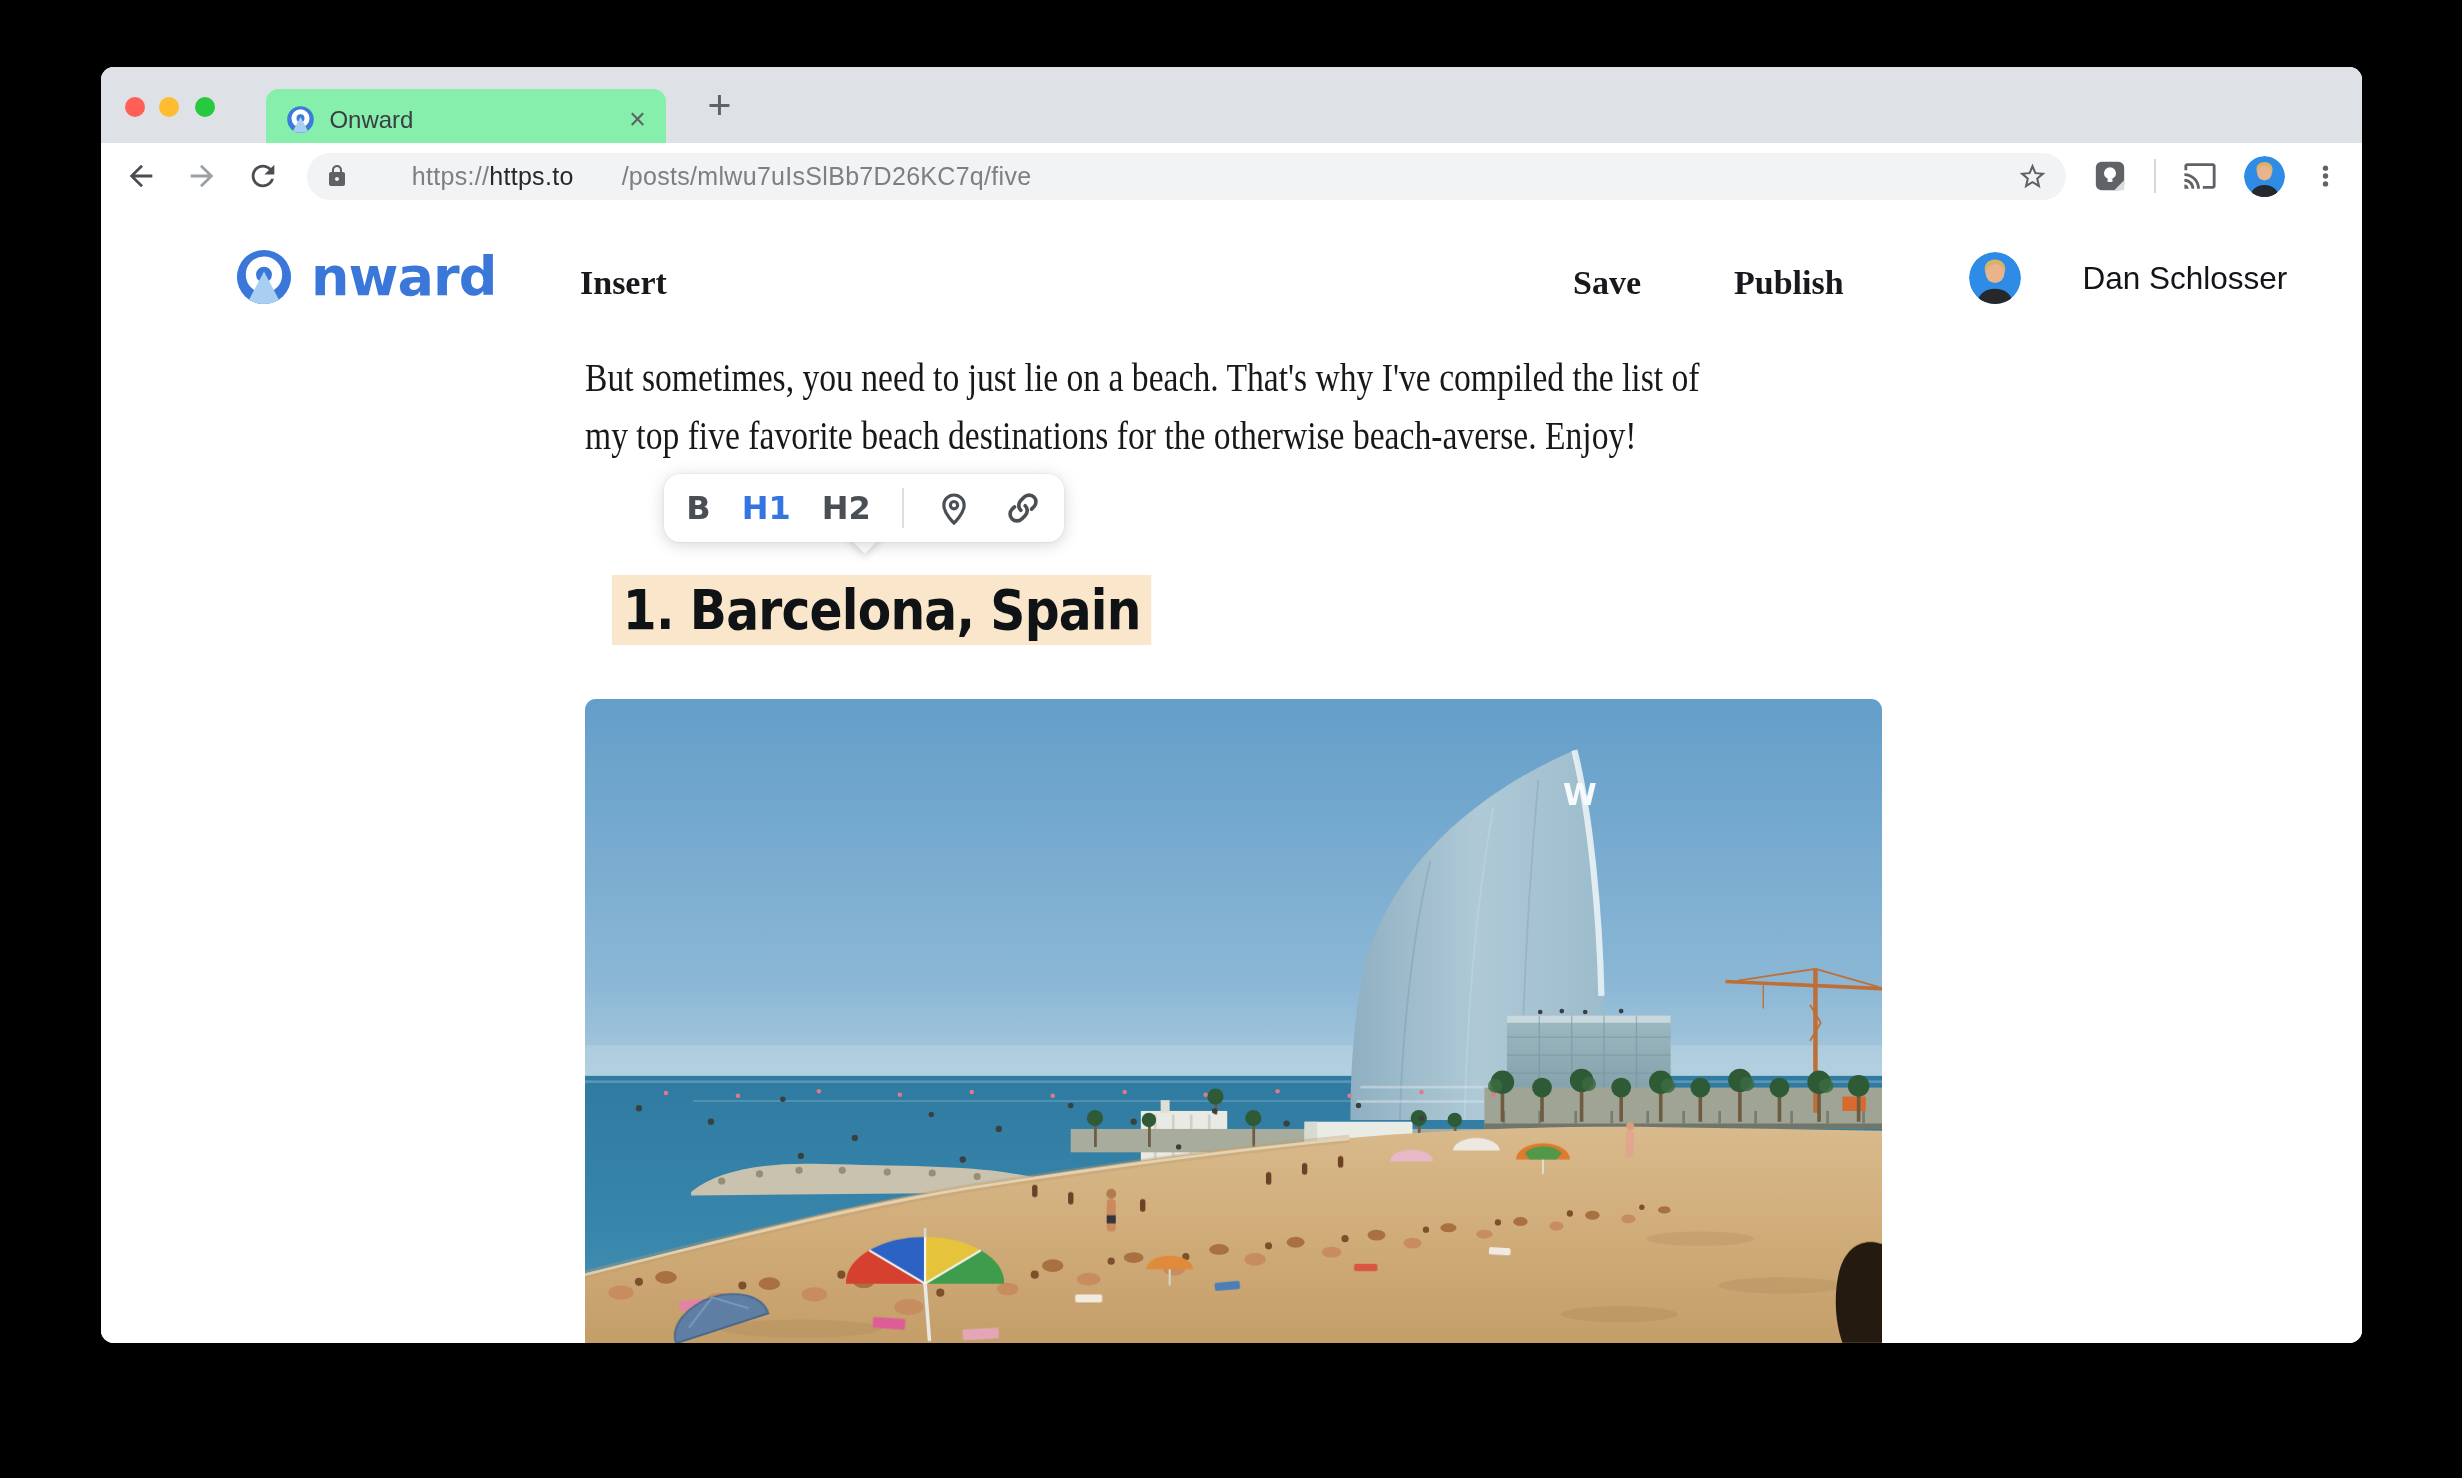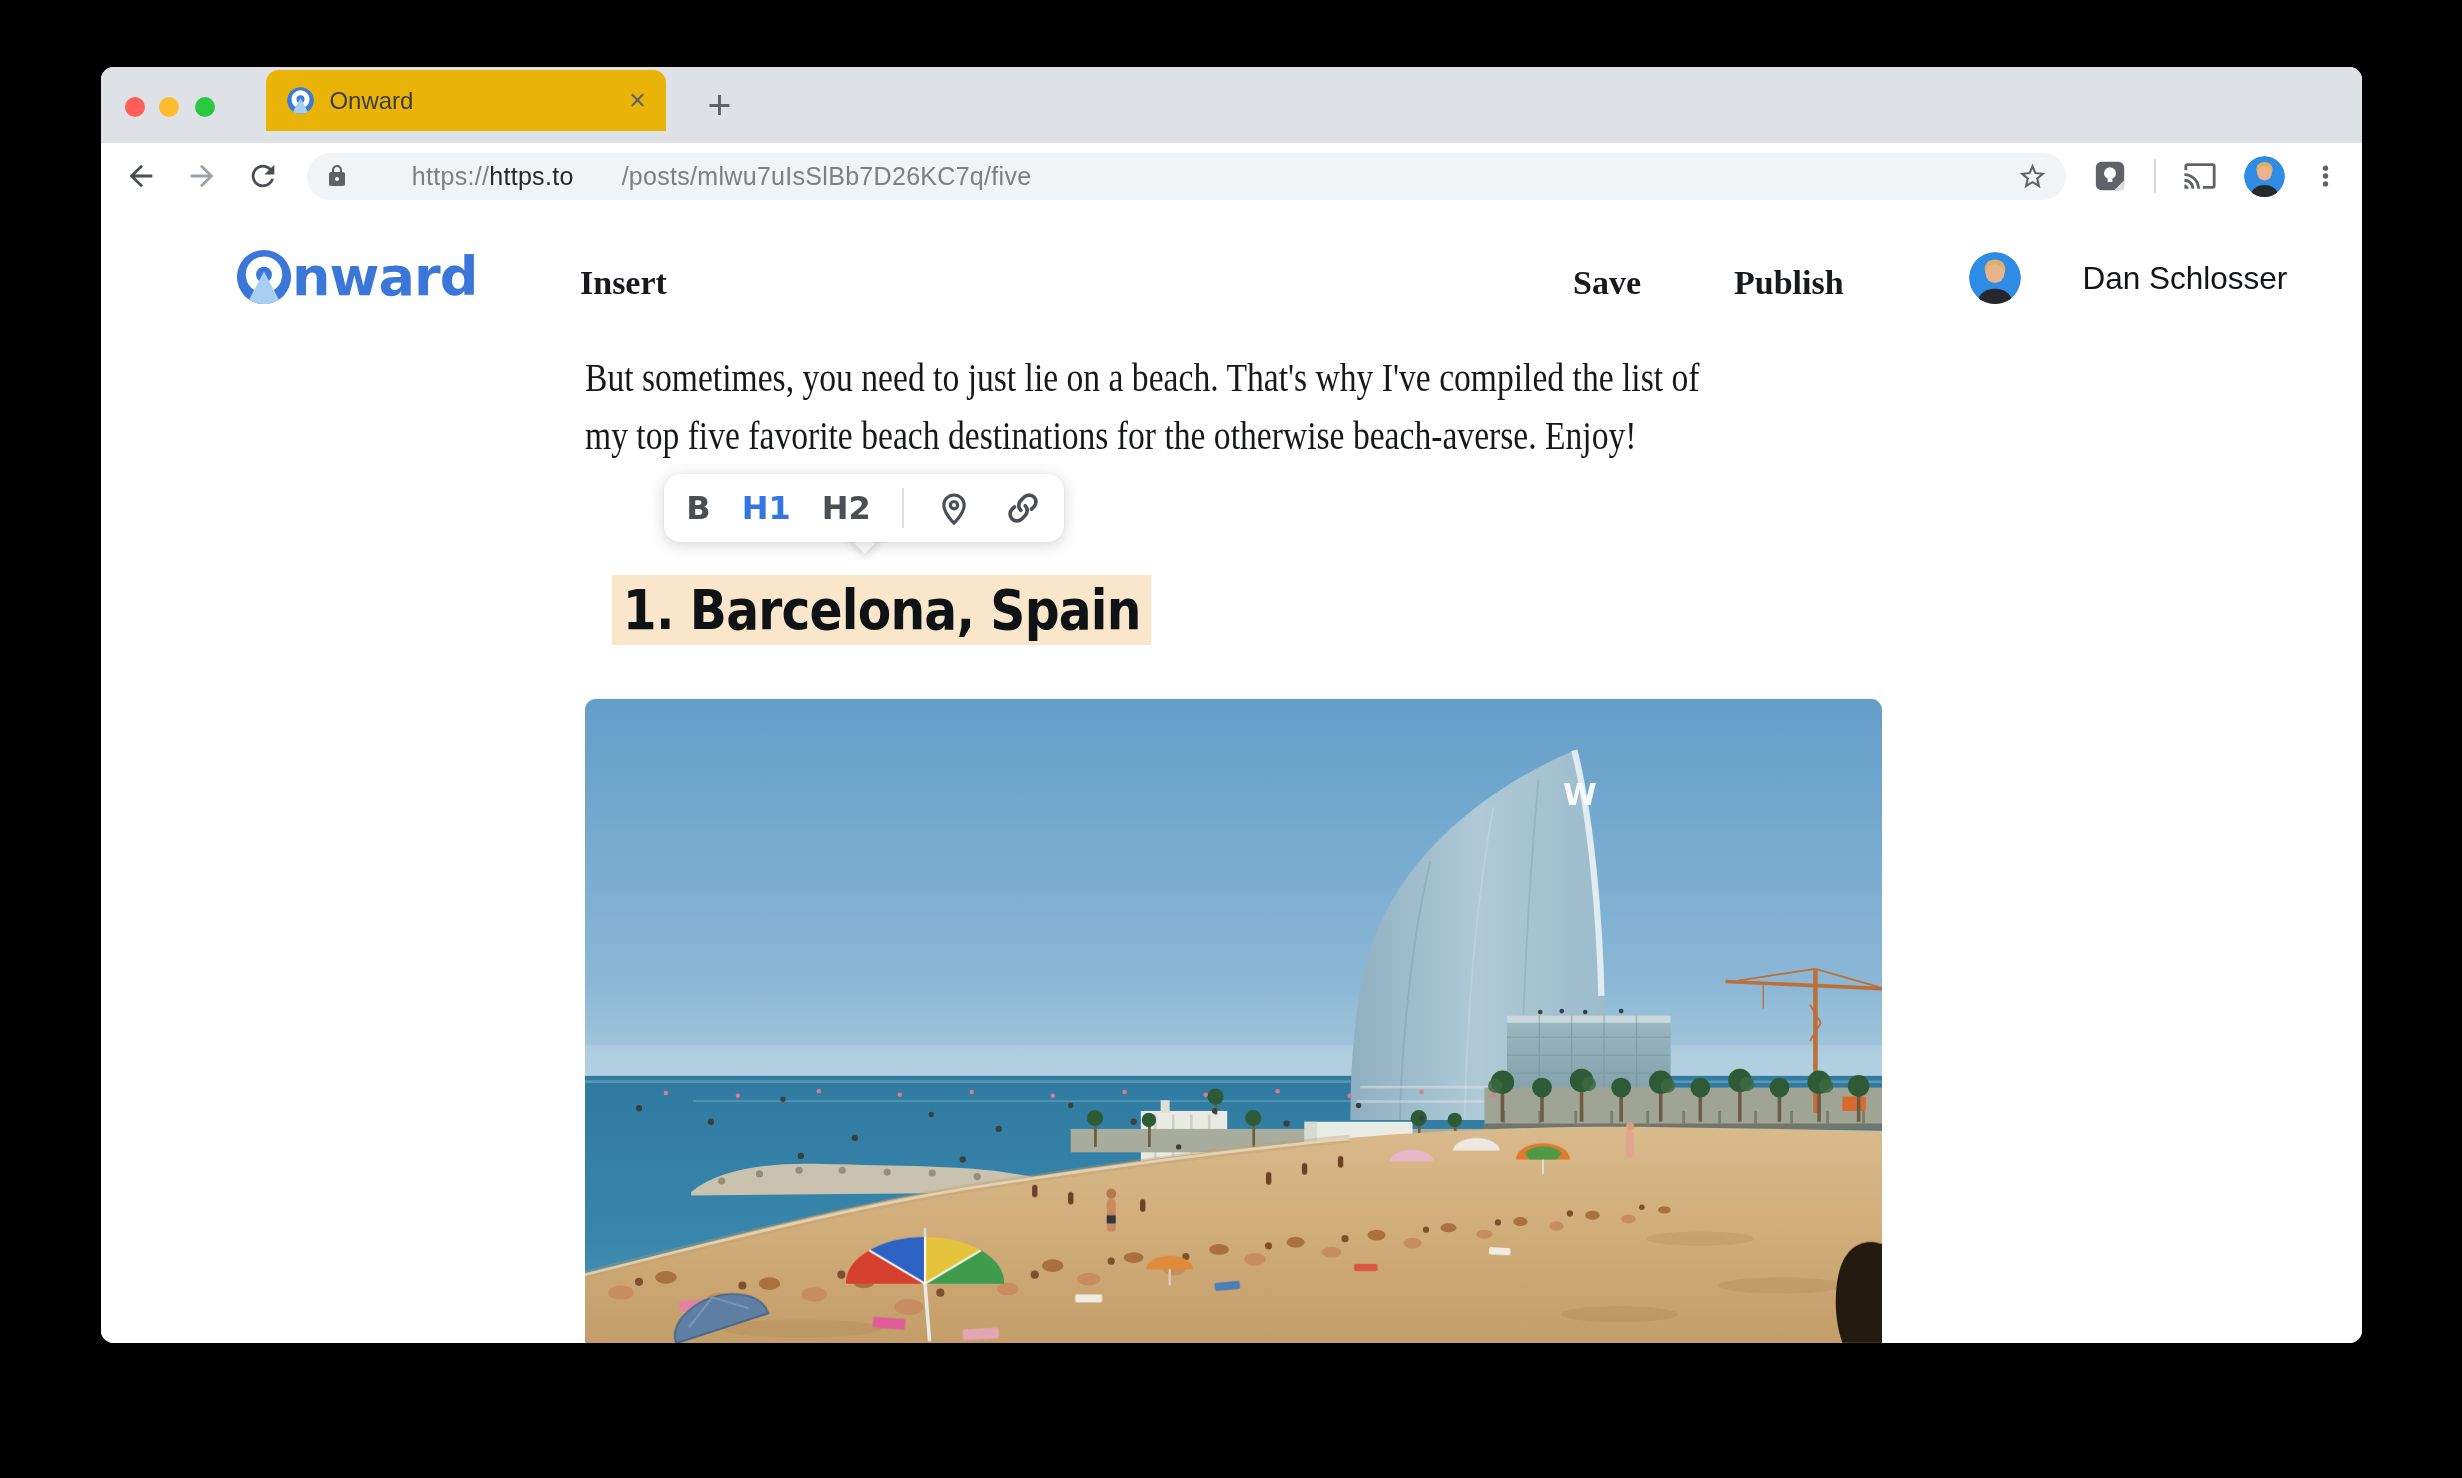--- a/index.html
+++ b/index.html
@@ -9,21 +9,21 @@
   
   .window { position:absolute; left:101px; top:67px; width:2261px; height:1276px;
             border-radius:12.6px; overflow:hidden; background:#fff; box-shadow:0 27px 72px rgba(0,0,0,.6); }
 
   
   .tabstrip { position:absolute; left:0; top:0; width:100%; height:76px; background:#DEE1E6; }
   .traffic { position:absolute; width:20px; height:20px; border-radius:50%; top:30px; }
   .t-close { left:24px;  background:#FF5F57; }
   .t-min   { left:58px;  background:#FEBC2E; }
   .t-zoom  { left:94px; background:#28C840; }
-  .tab { position:absolute; left:165px; top:3px; width:400px; height:61px; background:#eab308;
+  .tab { position:absolute; left:165px; top:22px; width:400px; height:61px; background:#86efac;
          border-radius:12.6px 12.6px 0 0; display:flex; align-items:center; padding:0 20px; gap:14.4px;justify-content:space-between; }
   .tab-title { font-size:24px; color:#3A3D42; flex:1; }
   .tab-close { font-size:29px; color:#5F6368; cursor:pointer; line-height:1; }
   .newtab { position:absolute; left:597px; top:18px; width:43px; height:43px; font-size:41px; font-weight:300;
             color:#5F6368; text-align:center; line-height:40px; }
 
   
   .navbar { position:absolute; left:0; top:76px; width:100%; height:67px; background:#fff;
             display:flex; align-items:center; padding:0 23.4px; gap:27px; border-bottom:1.8px solid #E8EAED; }
   .nav-ic { width:34px; height:34px; flex:none; }
@@ -31,21 +31,21 @@
              padding:0 18px; gap:14.4px; min-width:0; }
   .url { font-size:25px; letter-spacing:0.3px; white-space:nowrap; }
   .url .dim { color:#7A8085;margin-left:48px; } .url .dom { color:#26282B; }
   .omni-spacer { flex:1; }
   .sep { width:1.8px; height:34px; background:#D5D8DB; flex:none; }
   .avatar-sm { width:41px; height:41px; border-radius:50%; overflow:hidden; flex:none; }
 
   
   .content { position:absolute; left:0; top:142px; width:2261px; height:1134px; background:#fff; }
 
-  .logo { position:absolute; left:135px; top:36px; display:flex; align-items:center; gap:0; cursor:pointer;justify-content:flex-end; }
+  .logo { position:absolute; left:135px; top:36px; display:flex; align-items:center; gap:19px; cursor:pointer;justify-content:flex-end; }
   .logo-text { font-family:"DejaVu Sans",sans-serif; font-weight:800; font-size:54px; color:#3B76D9; letter-spacing:-0.9px; }
 
   .hl-btn { position:absolute; top:52px; font-family:Liberation Serif, serif; font-weight:700; font-size:34px;
             color:#17191C; line-height:43px; cursor:pointer; }
   .hl-btn::after { content:''; position:absolute; left:-14.4px; right:-16px; top:21.6px; height:40px; z-index:-1; }
   .hl-gray::after { background:#F2F3F2; }
   .hl-green::after { background:#DCEFE3; }
 
   .user-chip { position:absolute; left:1868px; top:43px; display:flex; align-items:center; gap:23.4px; cursor:pointer; }
   .avatar-lg { width:52px; height:52px; border-radius:50%; overflow:hidden; flex:none; }

